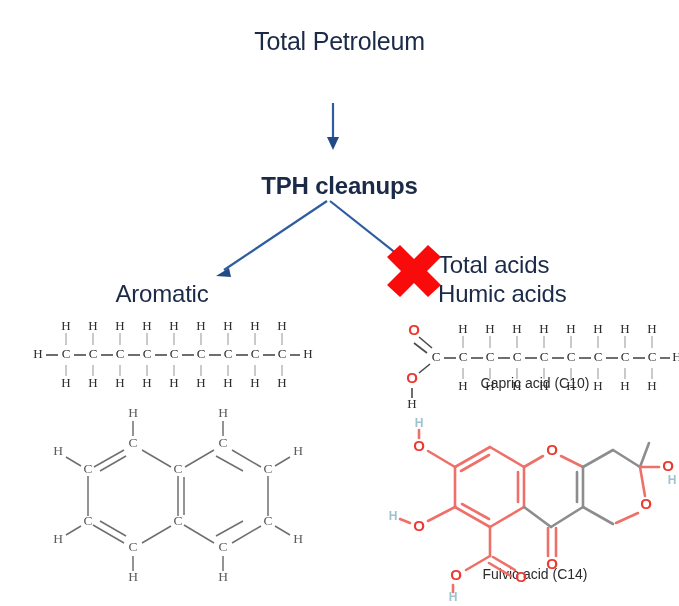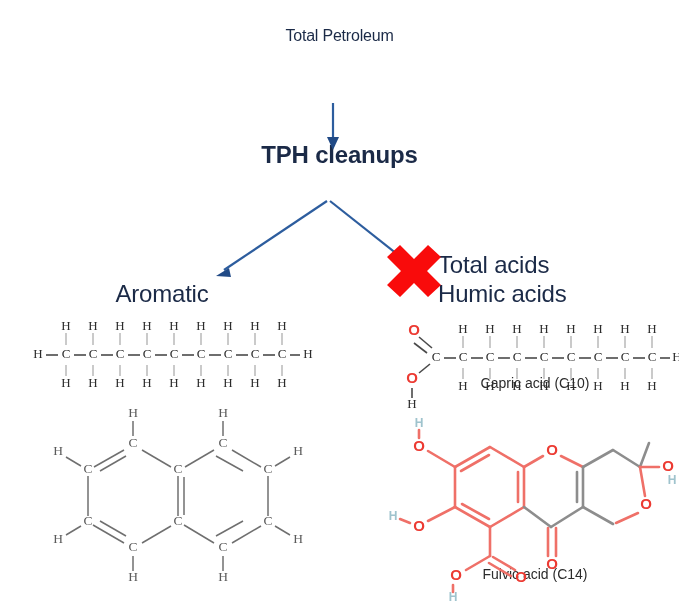--- a/index.html
+++ b/index.html
@@ -25,26 +25,26 @@
     position: absolute;
     white-space: pre;
     line-height: 1.22;
     color: #1b2a47;
   }
   #title {
     left: 0;
     top: 26px;
     width: 679px;
     text-align: center;
-    font-size: 16px;
+    font-size: 25px;
     letter-spacing: -0.2px;
   }
   #cleanups {
     left: 0;
-    top: 140px;
+    top: 171px;
     width: 679px;
     text-align: center;
     font-size: 24px;
     font-weight: bold;
     letter-spacing: -0.2px;
   }
   #left-branch-label {
     left: 52px;
     top: 250px;
     width: 220px;

